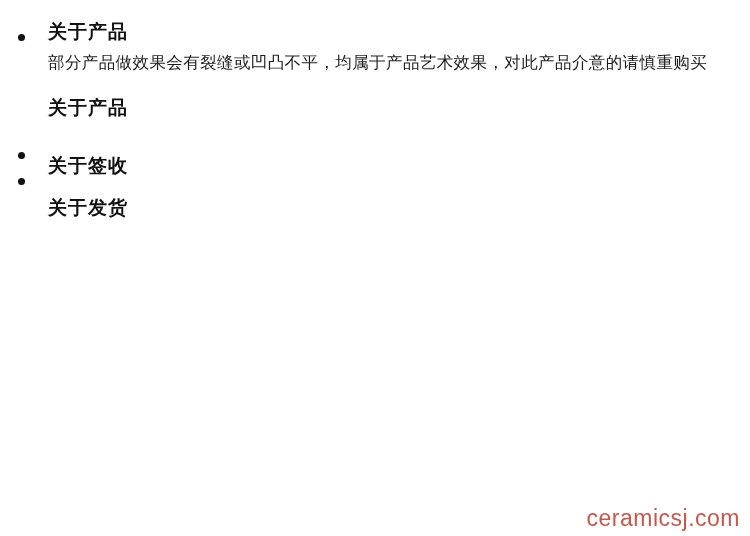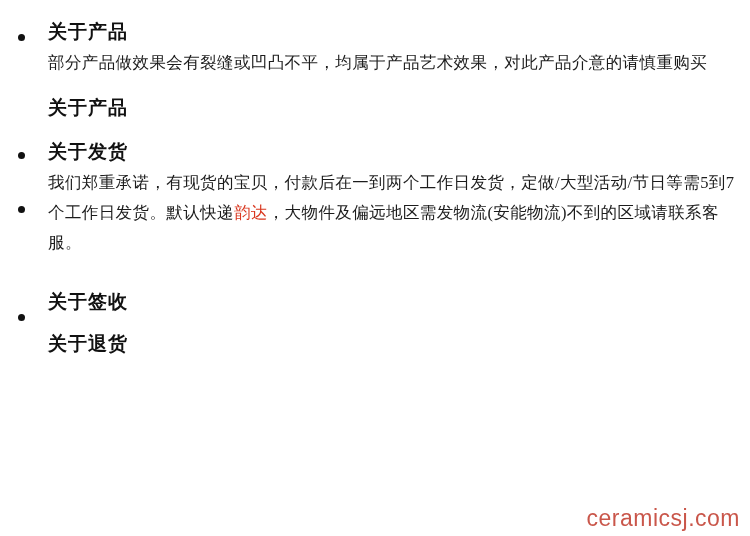--- a/index.html
+++ b/index.html
@@ -90,32 +90,25 @@
     <div class="sec-body">
       <span>部分产品做效果会有裂缝或凹凸不平，均属于产品艺术效果，对此产品介意的请慎重购买</span>
     </div>
   </div>
 
   <div class="section s1" id="sec-1">
     <span class="bullet"></span>
     <div class="sec-title">关于产品</div>
   </div>
 
-  <div class="section s2" id="sec-2">
-    <span class="bullet"></span>
-    <div class="sec-title">关于发货</div>
-    <div class="sec-body">
-      <span>我们郑重承诺，有现货的宝贝，付款后在一到两个工作日发货，定做/大型活动/节日等需5到7个工作日发货。默认快递</span><span class="hl">韵达</span><span>，大物件及偏远地区需发物流(安能物流)不到的区域请联系客服。</span>
-    </div>
-  </div>
 
   <div class="section s3" id="sec-3">
     <span class="bullet"></span>
     <div class="sec-title">关于签收</div>
   </div>
 
   <div class="section s4" id="sec-4">
-    <div class="sec-title">关于退货</div>
+    <div class="sec-title">关于发货</div>
   </div>
 
   <div class="watermark">ceramicsj.com</div>
 
 </div>
 
 </body></html>

